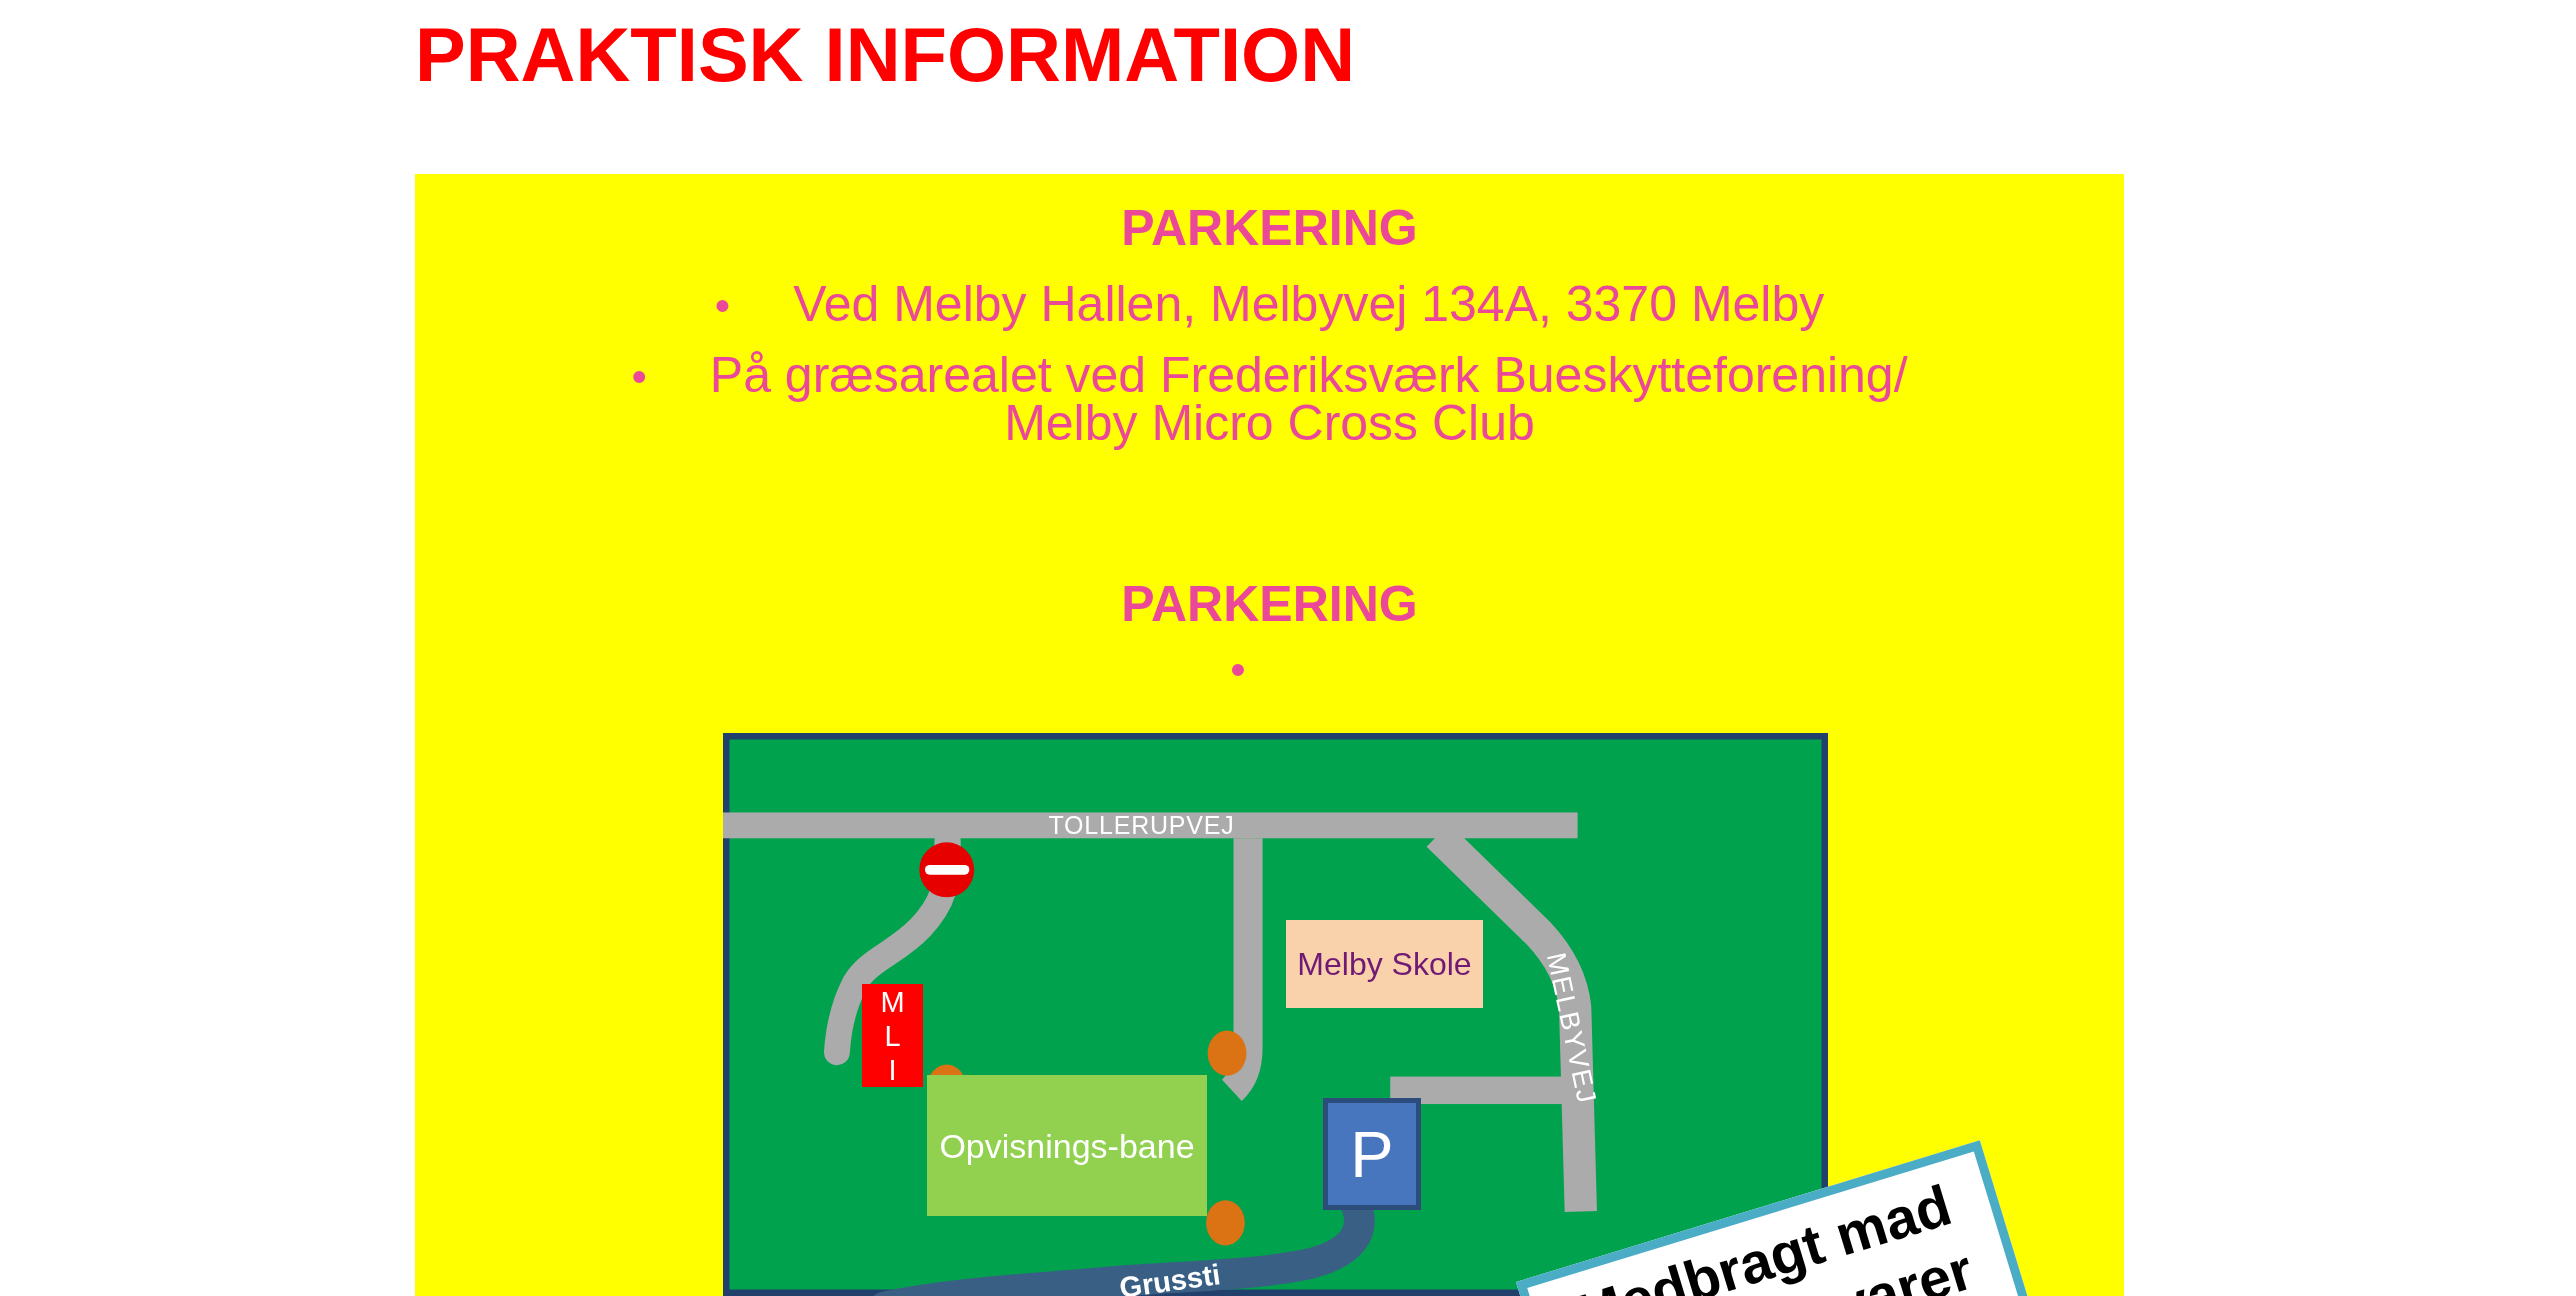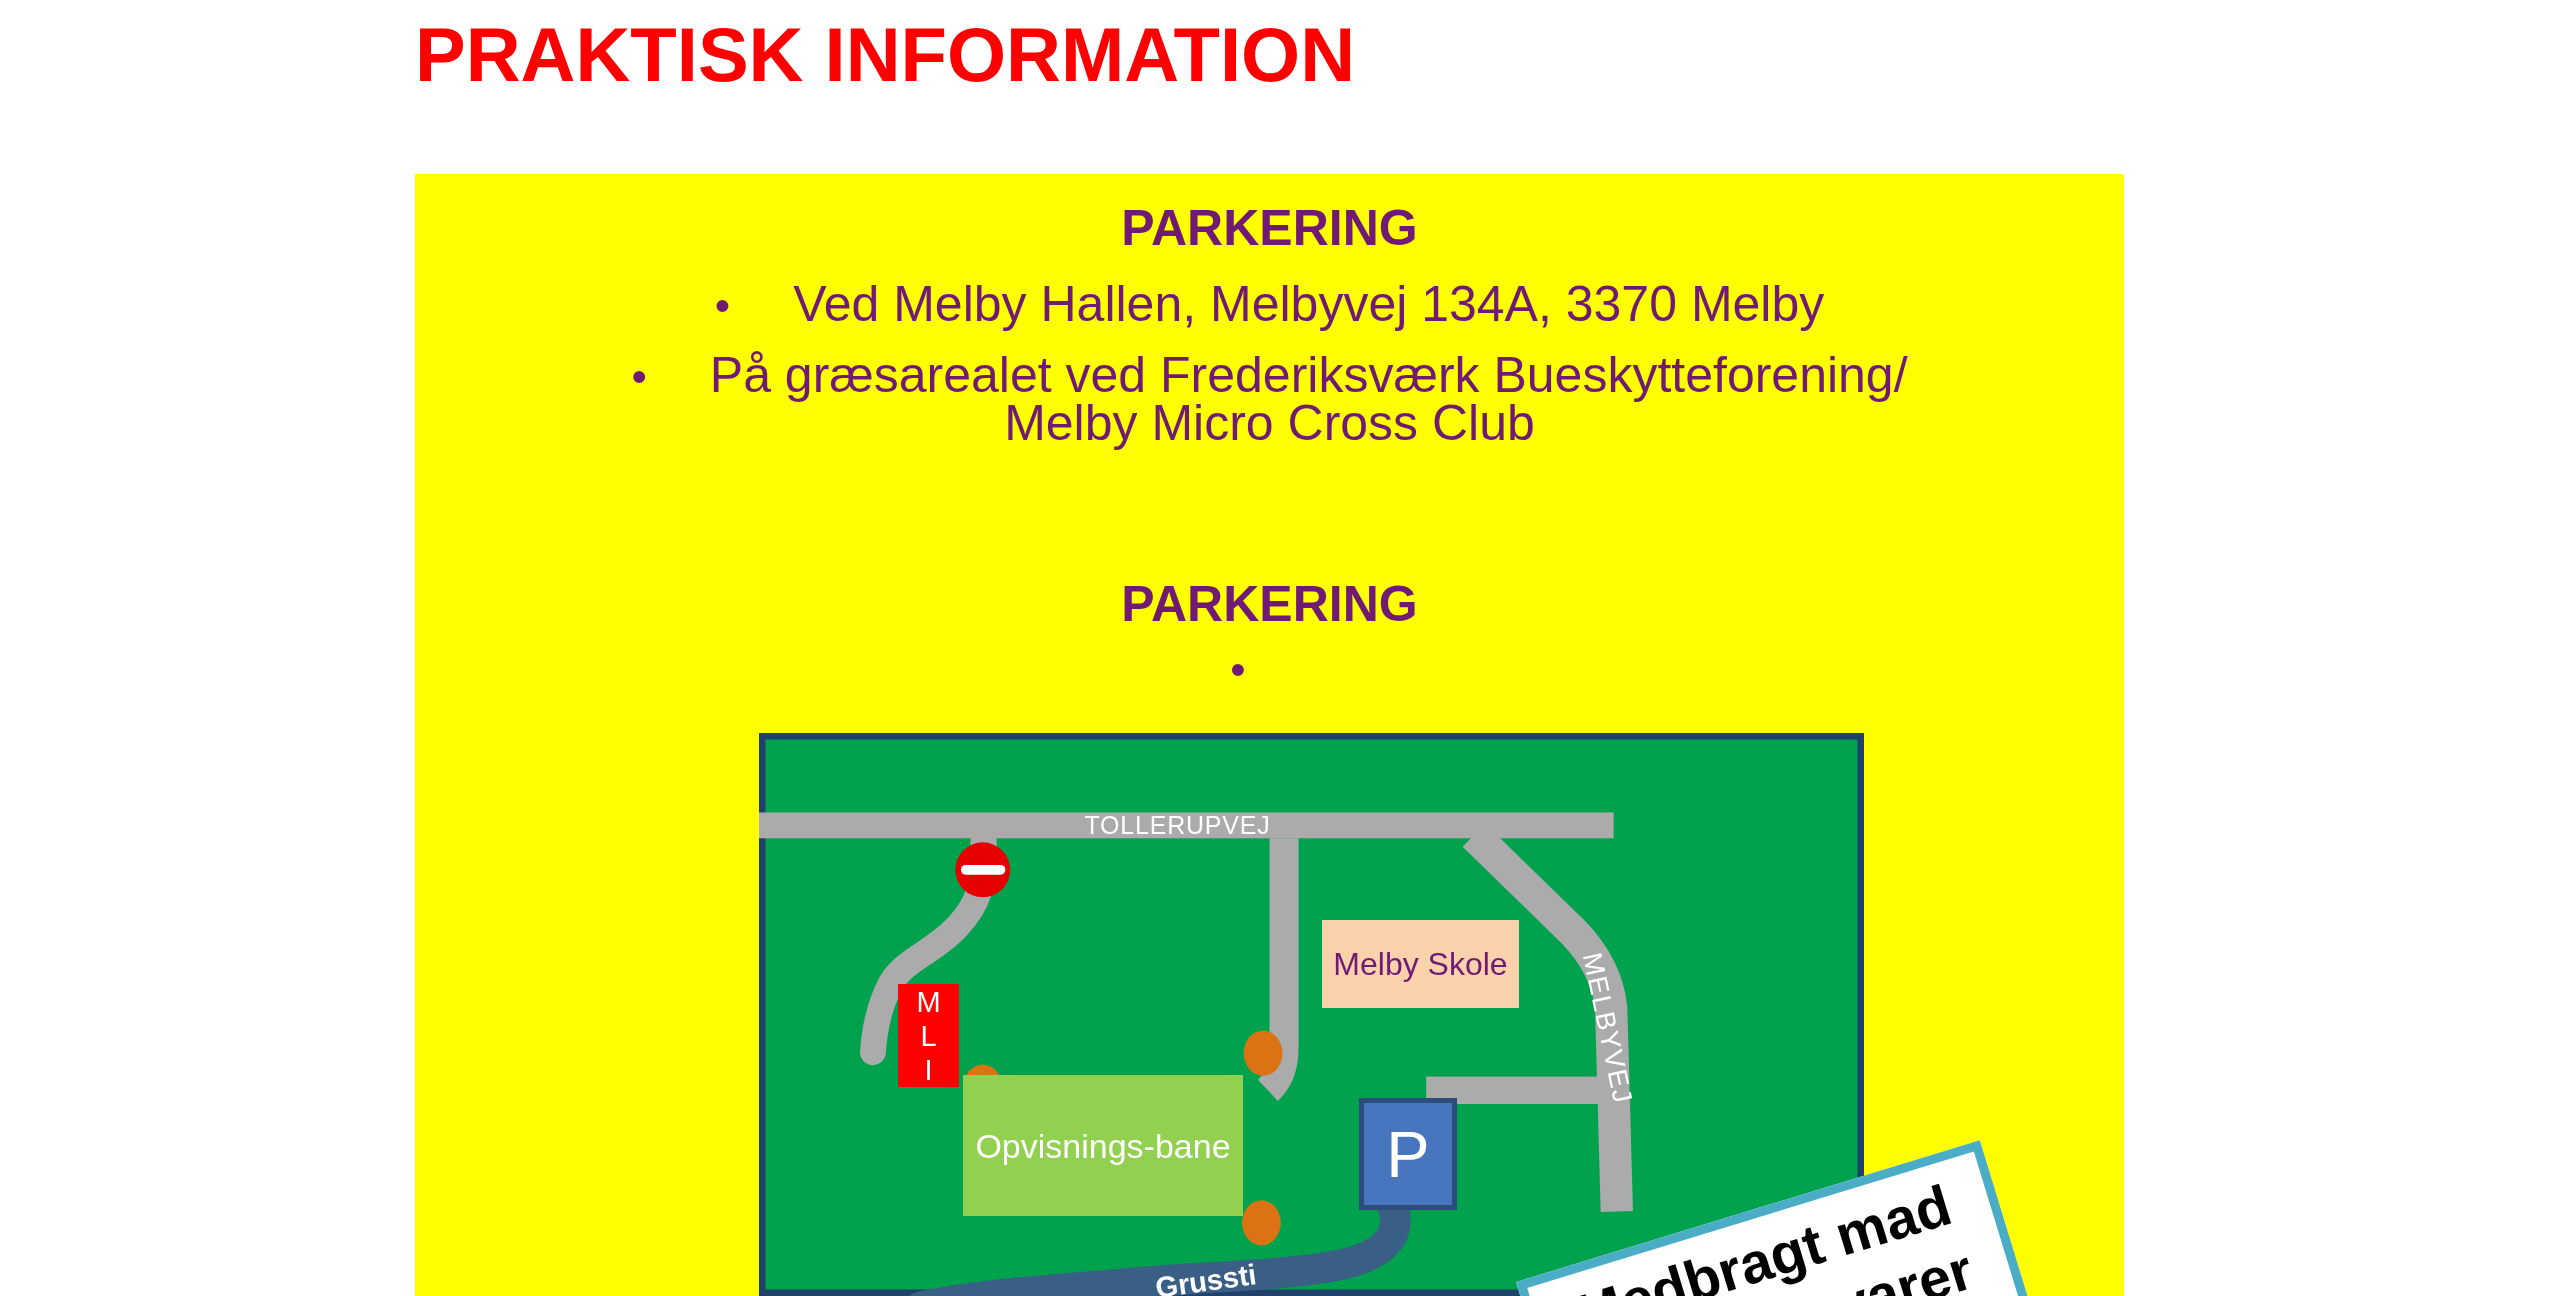--- a/index.html
+++ b/index.html
@@ -11,36 +11,36 @@
 
   
   .title{
     left:415px;top:11.3px;width:1709px;
     font-size:76px;font-weight:bold;color:#FF0000;letter-spacing:0px;
   }
 
   
   .panel{left:415px;top:174px;width:1709px;height:1122px;background:#FFFF00;}
 
-  .pline{left:415px;width:1709px;text-align:center;color:#701a75;}
+  .pline{left:415px;width:1709px;text-align:center;color:#ec4899;}
   .heading{font-size:50px;font-weight:bold;}
   .body-line{font-size:50px;}
   .bullet-line{display:flex;justify-content:center;align-items:baseline;}
   .bullet-glyph{font-size:44px;margin-right:63px;}
   .h-parkering{top:199px;}
   .l-b1{top:275px;}
   .l-b2{top:346px;}
   .l-b2c{top:394px;}
   .h-indgange{top:575px;}
   .l-b3{top:645px;}
 
   
   .map{
     left:723px;top:733px;width:1105px;height:563px;background:#00A24E;
-    box-shadow:inset 0 0 0 6.5px #21406B;overflow:hidden;margin-left:36px;
+    box-shadow:inset 0 0 0 6.5px #21406B;overflow:hidden;
   }
   .map svg{position:absolute;left:0;top:0;}
 
   .map-label{position:absolute;color:#FFFFFF;white-space:nowrap;}
   .lbl-tollerupvej{left:257px;top:78px;width:323px;text-align:center;font-size:25px;letter-spacing:0.8px;}
   .lbl-melbyvej{
     left:727px;top:280px;width:242px;text-align:center;font-size:27px;letter-spacing:1.6px;
     transform:rotate(78deg);transform-origin:center center;
   }
   .school{left:563px;top:187px;width:197px;height:88px;background:#F9D2AC;

